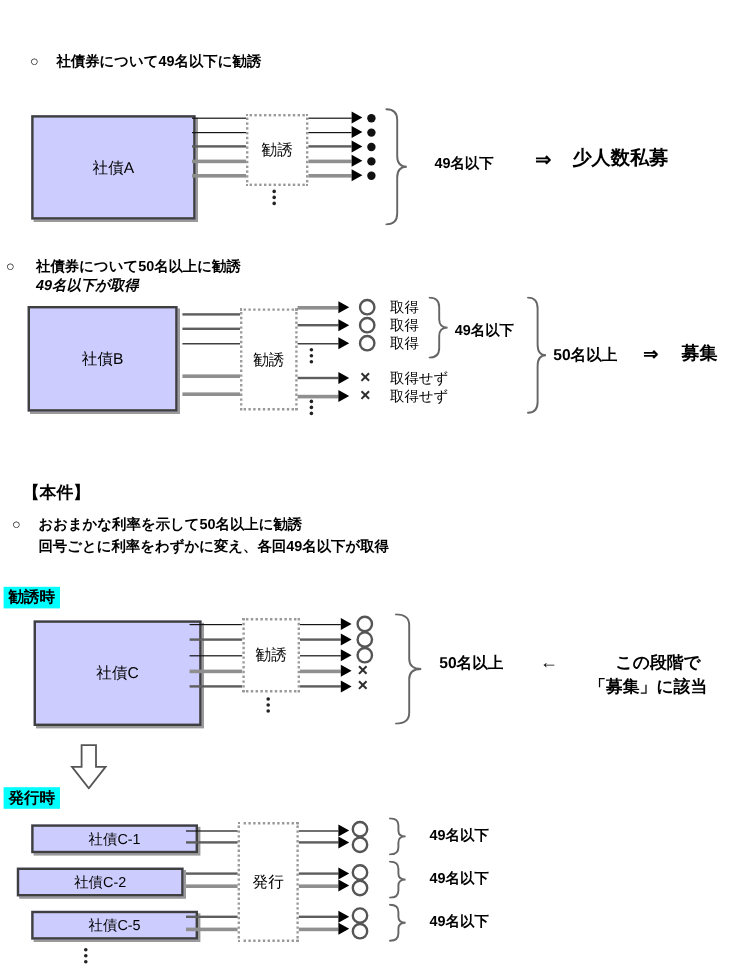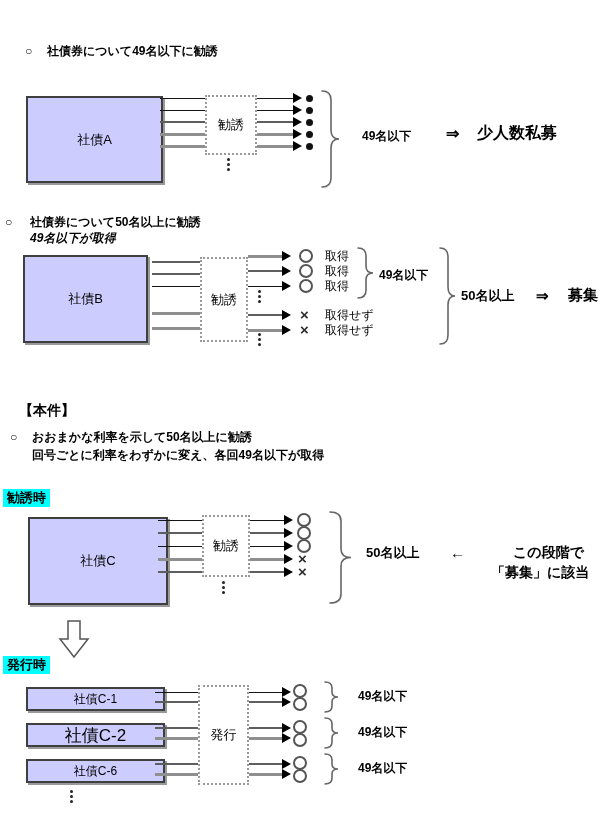--- a/index.html
+++ b/index.html
@@ -226,38 +226,38 @@
     <i class="head" style="left:282px;top:687px;"></i>
     <i class="ln" style="left:249px;top:701px;width:33px;"></i>
     <i class="head" style="left:282px;top:697px;"></i>
     <i class="circ" style="left:293px;top:684px;"></i>
     <i class="circ" style="left:293px;top:697px;"></i>
     <svg class="brace" style="left:323px;top:681px;" width="18" height="32" viewBox="0 0 18 32">
       <path d="M2,1 Q9,1 9,7 L9,11 Q9,16 15,16 Q9,16 9,21 L9,25 Q9,31 2,31"></path>
     </svg>
     <span class="t b" style="left:358px;top:690px;">49名以下</span>
 
-    <div class="box3d" style="left:13px;top:723px;width:139px;height:24px;font-size:17px;">
+    <div class="box3d" style="left:1px;top:723px;width:139px;height:24px;font-size:12px;">
       <span>社債C-2</span>
     </div>
     <i class="ln" style="left:155px;top:727px;width:43px;"></i>
     <i class="ln thick" style="left:155px;top:737px;width:43px;"></i>
     <i class="ln" style="left:249px;top:727px;width:33px;"></i>
     <i class="head" style="left:282px;top:723px;"></i>
     <i class="ln thick" style="left:249px;top:737px;width:33px;"></i>
     <i class="head" style="left:282px;top:733px;"></i>
     <i class="circ" style="left:293px;top:720px;"></i>
     <i class="circ" style="left:293px;top:733px;"></i>
     <svg class="brace" style="left:323px;top:717px;" width="18" height="32" viewBox="0 0 18 32">
       <path d="M2,1 Q9,1 9,7 L9,11 Q9,16 15,16 Q9,16 9,21 L9,25 Q9,31 2,31"></path>
     </svg>
     <span class="t b" style="left:358px;top:726px;">49名以下</span>
 
     <div class="box3d" style="left:13px;top:759px;width:139px;height:24px;font-size:12px;">
-      <span>社債C-6</span>
+      <span>社債C-5</span>
     </div>
     <i class="ln" style="left:155px;top:763px;width:43px;"></i>
     <i class="ln thick" style="left:155px;top:773px;width:43px;"></i>
     <i class="ln" style="left:249px;top:763px;width:33px;"></i>
     <i class="head" style="left:282px;top:759px;"></i>
     <i class="ln thick" style="left:249px;top:773px;width:33px;"></i>
     <i class="head" style="left:282px;top:769px;"></i>
     <i class="circ" style="left:293px;top:756px;"></i>
     <i class="circ" style="left:293px;top:769px;"></i>
     <svg class="brace" style="left:323px;top:753px;" width="18" height="32" viewBox="0 0 18 32">

